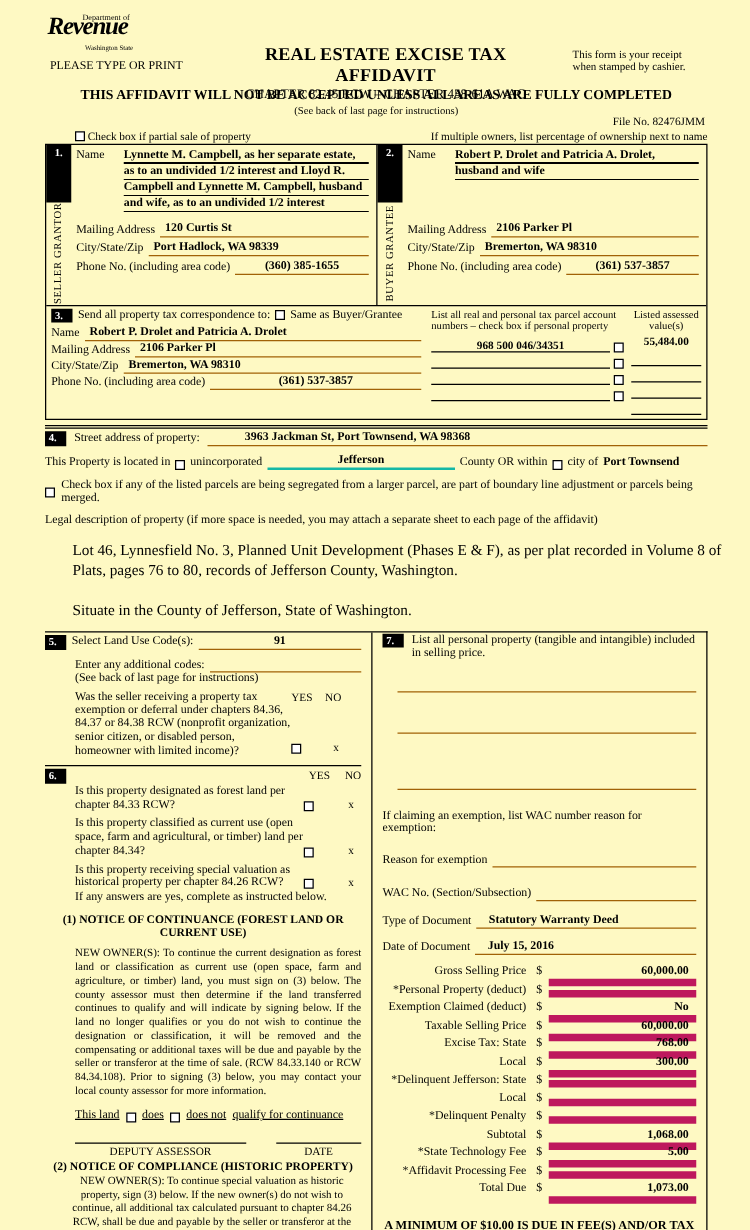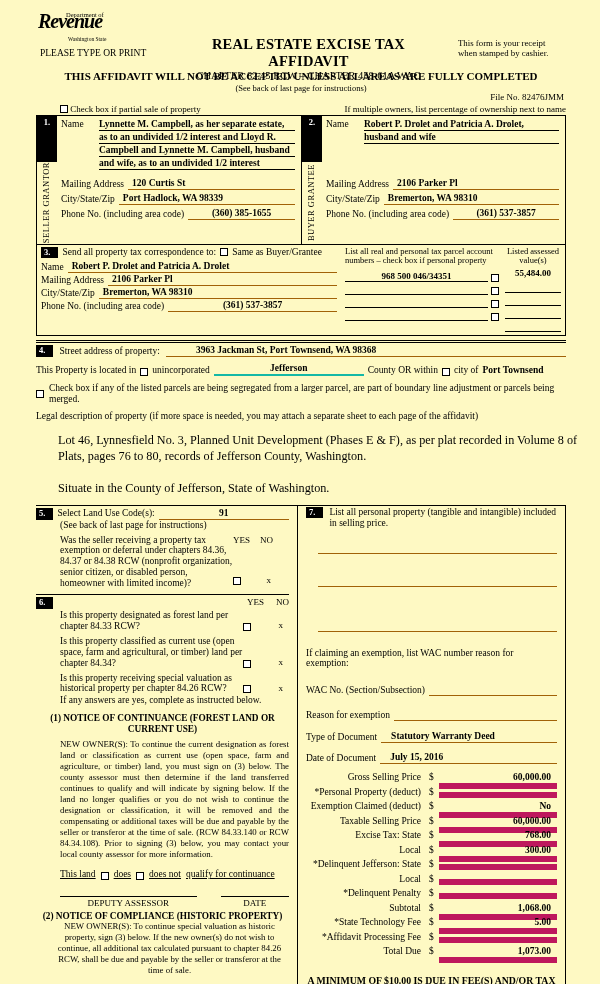--- a/index.html
+++ b/index.html
@@ -264,20 +264,24 @@
   <div class="situate">Situate in the County of Jefferson, State of Washington.</div>
 
   <div class="big">
     <div class="colL">
 
       <div class="frow" style="margin-top:2px; align-items:center">
         <span class="numbox">5.</span>
         <span class="lbl" style="padding-left:4px">Select Land Use Code(s):</span>
         <span class="fill ctr">91</span>
       </div>
+      <div class="frow" style="margin-left:24px; margin-top:7px">
+        <span class="lbl">Enter any additional codes:</span>
+        <span class="fill"></span>
+      </div>
       <div style="margin-left:24px">(See back of last page for instructions)</div>
       <div class="qrow">
         <div class="qtxt">Was the seller receiving a property tax exemption or deferral under chapters 84.36, 84.37 or 84.38 RCW (nonprofit organization, senior citizen, or disabled person, homeowner with limited income)?</div>
         <div style="width:56px; flex:none">
           <div class="yn" style="gap:10px; justify-content:flex-start">
             <span>YES</span>
             <span>NO</span>
           </div>
           <div class="qmarks" style="margin-top:30px; width:44px">
             <span class="cb"></span>
@@ -343,28 +347,28 @@
       <div style="display:flex; gap:6px">
         <span class="numbox" style="align-self:flex-start">7.</span>
         <span>List all personal property (tangible and intangible) included in selling price.</span>
       </div>
       <div class="fill" style="margin:14px 0 0 12px"></div>
       <div class="fill" style="margin:22px 0 0 12px"></div>
       <div class="fill" style="margin:34px 0 0 12px"></div>
 
       <div style="margin-top:16px">If claiming an exemption, list WAC number reason for exemption:</div>
 
+      <div class="frow" style="margin-top:14px">
+        <span class="lbl">Reason for exemption</span>
+        <span class="fill"></span>
+      </div>
       <div class="frow" style="margin-top:16px">
         <span class="lbl">WAC No. (Section/Subsection)</span>
         <span class="fill"></span>
       </div>
-      <div class="frow" style="margin-top:14px">
-        <span class="lbl">Reason for exemption</span>
-        <span class="fill"></span>
-      </div>
       <div class="frow" style="margin-top:10px">
         <span class="lbl">Type of Document</span>
         <span class="fill" style="padding-left:10px">Statutory Warranty Deed</span>
       </div>
       <div class="frow" style="margin-top:9px">
         <span class="lbl">Date of Document</span>
         <span class="fill" style="padding-left:10px">July 15, 2016</span>
       </div>
 
       <div style="margin-top:8px">

